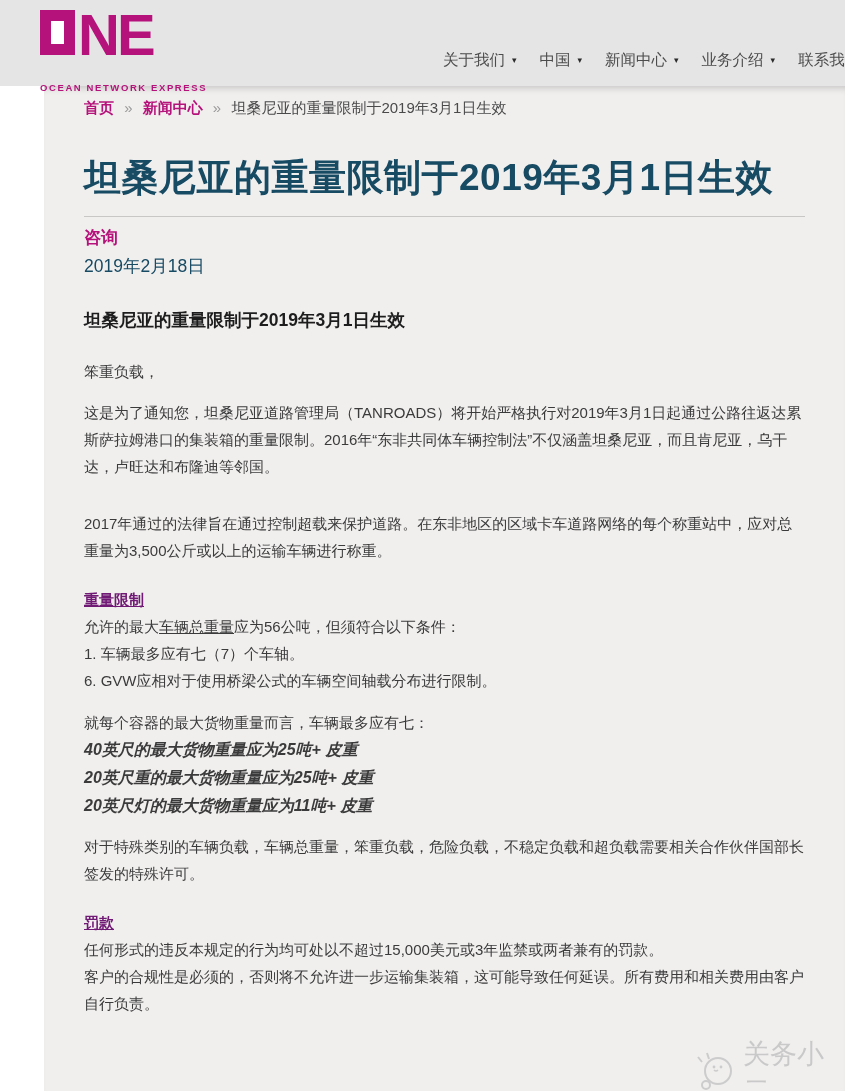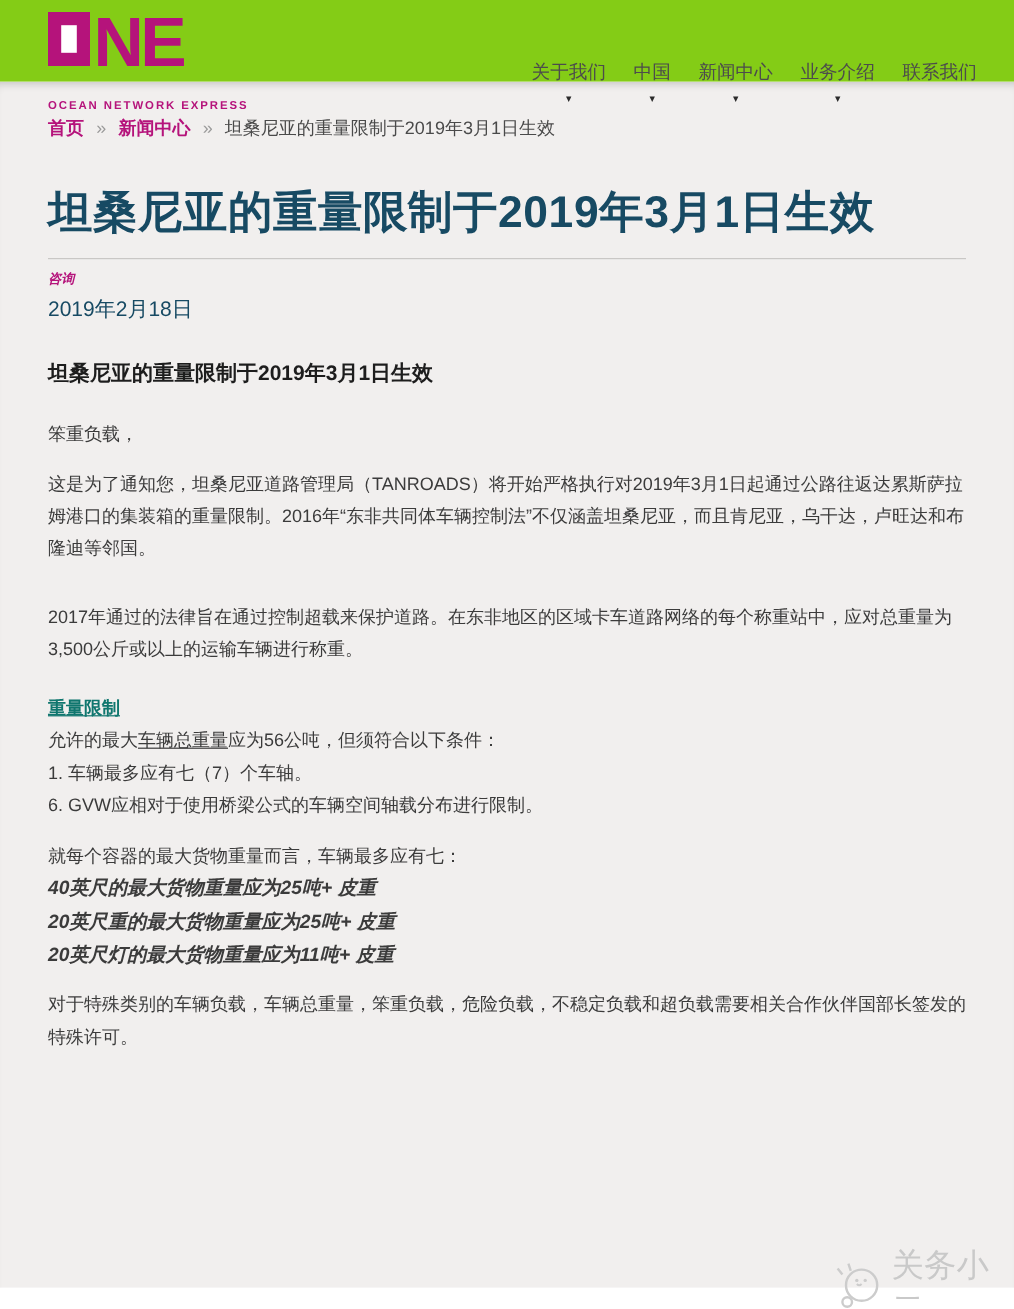--- a/index.html
+++ b/index.html
@@ -9,58 +9,59 @@
     --body-text:#3b3b3b;
   }
   *{box-sizing:border-box;}
   html,body{margin:0;padding:0;}
   body{
     width:845px;height:1091px;overflow:hidden;position:relative;
     background:#ffffff;
     font-family:"Liberation Sans","DejaVu Sans",sans-serif;
   }
   
-  .site-header{height:68px;background:#84cc16;position:relative;}
+  .site-header{height:86px;background:#e5e5e5;position:relative;}
   .logo{position:absolute;left:40px;top:9px;cursor:pointer;}
   .logo-sub{
     color:var(--magenta);font-size:9.5px;font-weight:bold;
     letter-spacing:1.6px;margin-top:21px;white-space:nowrap;
   }
   .main-nav{
     position:absolute;left:443px;top:50px;display:flex;gap:23px;
     white-space:nowrap;font-size:15.5px;color:#4c4c4c;
   }
-  .nav-item{display:flex;align-items:center;gap:7px;cursor:pointer;flex-direction:column;}
+  .nav-item{display:flex;align-items:center;gap:7px;cursor:pointer;}
   .caret{font-size:9px;color:#2b2b2b;line-height:1;}
   
   .page-body{
     height:1005px;background:var(--bg);
     box-shadow:inset 0 7px 7px -5px rgba(0,0,0,0.18);
-    padding-top:19px;
+    padding-top:2px;
+    margin-left:44px;
   }
   .breadcrumb{margin:11px 40px 0;font-size:15px;color:#4a4a4a;}
   .crumb-link{color:var(--magenta);font-weight:bold;text-decoration:none;cursor:pointer;}
   .crumb-sep{color:#9a9a9a;margin:0 6px;}
   .crumb-current{color:#4a4a4a;}
   .content{margin:0 40px;}
   .page-title{
     font-size:37px;font-weight:800;color:var(--teal);
     line-height:1.26;margin:37px 0 14px;letter-spacing:0.5px;
   }
   .title-rule{border:none;border-top:1px solid #c9c7c5;margin:0 0 9px;}
-  .category{color:var(--magenta);font-weight:bold;font-size:11px;margin-bottom:5px;font-style:italic;}
+  .category{color:var(--magenta);font-weight:bold;font-size:17px;margin-bottom:5px;}
   .date{color:var(--teal);font-size:17.5px;margin-bottom:30px;}
   .article-heading{font-size:17.5px;font-weight:bold;color:#1d1d1d;margin:0 0 26px;}
   .content p{font-size:15px;line-height:27px;color:var(--body-text);margin:0 0 30px;}
   p.greeting{margin-bottom:14px;}
   p.para2{margin-bottom:22px;}
   .group{margin:0 0 15px;}
   .group p{margin:0;}
   .subhead{
-    font-size:15px;line-height:27px;font-weight:bold;color:#0f766e;
+    font-size:15px;line-height:27px;font-weight:bold;color:#701a75;
     text-decoration:underline;
   }
   .italic{}
   .bi{font-style:italic;font-weight:bold;font-size:16px !important;line-height:28px !important;}
   .u{text-decoration:underline;}
   .container-block{margin-bottom:13px;}
   p.special{margin-bottom:22px;}
   .penalty-block{margin-bottom:0;}
   
   .watermark{
@@ -137,20 +138,25 @@
 
     <div class="group container-block">
       <p class="italic">就每个容器的最大货物重量而言，车辆最多应有七：</p>
       <p class="bi">40英尺的最大货物重量应为25吨+ 皮重</p>
       <p class="bi">20英尺重的最大货物重量应为25吨+ 皮重</p>
       <p class="bi">20英尺灯的最大货物重量应为11吨+ 皮重</p>
     </div>
 
     <p class="special">对于特殊类别的车辆负载，车辆总重量，笨重负载，危险负载，不稳定负载和超负载需要相关合作伙伴国部长签发的特殊许可。</p>
 
+    <div class="group penalty-block">
+      <div class="subhead">罚款</div>
+      <p>任何形式的违反本规定的行为均可处以不超过15,000美元或3年监禁或两者兼有的罚款。</p>
+      <p>客户的合规性是必须的，否则将不允许进一步运输集装箱，这可能导致任何延误。所有费用和相关费用由客户自行负责。</p>
+    </div>
   </main>
 </div>
 
 <div class="watermark">
   <svg class="wm-icon" width="44" height="46" viewBox="0 0 44 46">
     <g stroke="#cccccc" fill="none" stroke-width="2">
       <circle cx="24" cy="22" r="13"></circle>
       <circle cx="12" cy="36" r="4"></circle>
       <path d="M4 8 L8 13 M13 4 L15 10"></path>
       <path d="M20 21 q2 2 4 0" stroke-width="1.6"></path>

